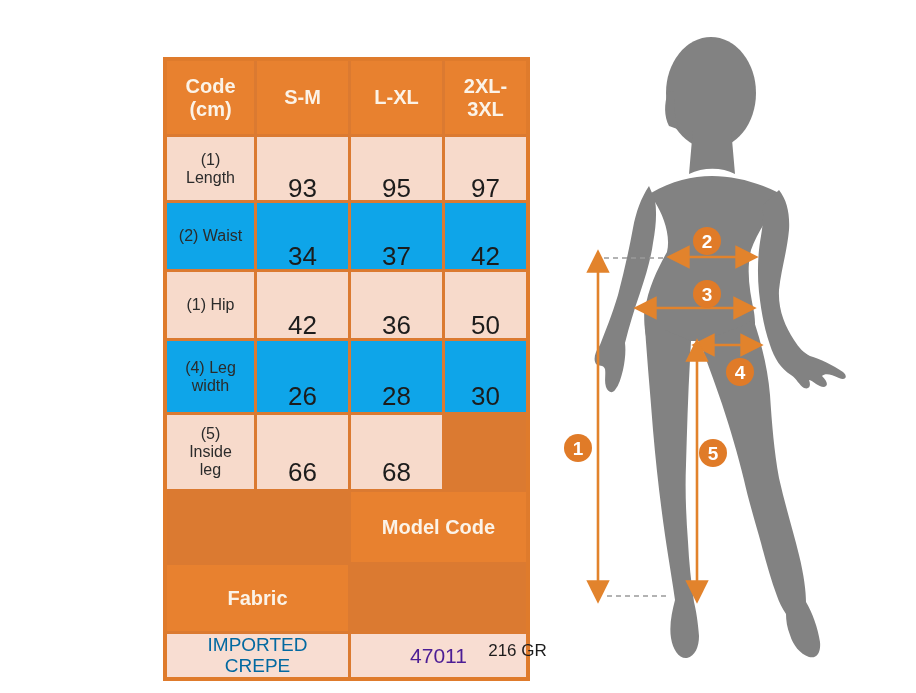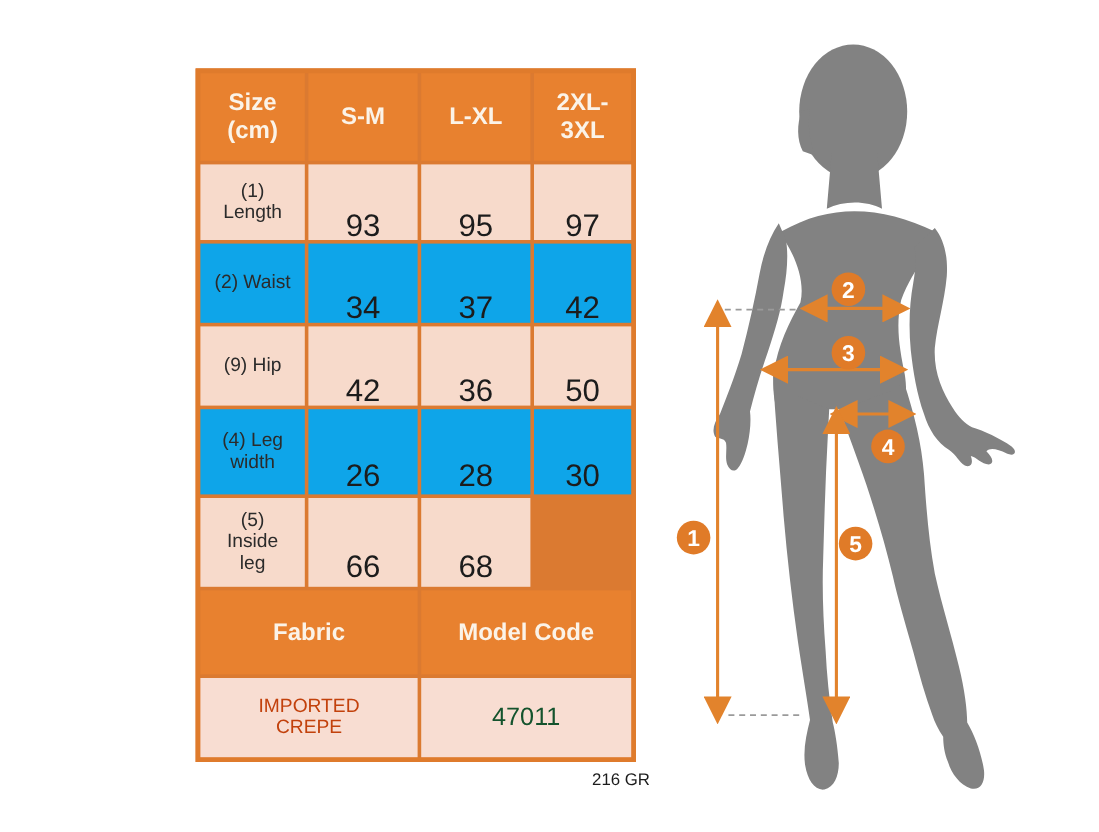--- a/index.html
+++ b/index.html
@@ -22,47 +22,47 @@
     text-align:center;line-height:1.12;
   }
   .cell.header{
     background:#E8812F;color:#FBF3E8;font-weight:bold;font-size:20px;
   }
   .cell.rowdark{background:#F7DACB;}
   .cell.rowlight{background:#0ea5e9;}
   .cell.fabdata{background:#F8DDD2;}
   .cell .lbl{font-size:16px;color:#2b2b2b;}
   .cell .num{font-size:26px;color:#1c1c1c;margin-top:41px;}
-  .cell .fabval{font-size:16px;color:#c2410c;}
-  .cell .codeval{font-size:21px;color:#14532d;}
+  .cell .fabval{font-size:19px;color:#0369a1;}
+  .cell .codeval{font-size:21px;color:#4c1d95;}
   .span2a{grid-column:1 / 3;}
   .span2b{grid-column:3 / 5;}
   
   .weight{
     position:absolute;left:455px;top:641px;width:125px;text-align:center;
-    font-size:14px;color:#1c1c1c;
+    font-size:17px;color:#1c1c1c;
   }
   
   .figure-wrap{position:absolute;left:548px;top:22px;width:326px;height:660px;}
   .sil{fill:#828282;}
   .ann{stroke:#E2832C;stroke-width:2.6;fill:none;}
   .dash{stroke:#9a9a9a;stroke-width:1.4;stroke-dasharray:5 4;fill:none;}
   .mcirc{fill:#E07B28;}
   .mnum{fill:#ffffff;font-weight:bold;font-size:19px;text-anchor:middle;
         font-family:"Liberation Sans","DejaVu Sans",sans-serif;}
 </style>
 </head>
 <body>
 
 <div class="stage">
 
   <div class="size-table">
 
     <div class="cell header">
-      <span>Size</span>
+      <span>Code</span>
       <span>(cm)</span>
     </div>
     <div class="cell header">
       <span>S-M</span>
     </div>
     <div class="cell header">
       <span>L-XL</span>
     </div>
     <div class="cell header">
       <span>2XL-</span>
@@ -90,21 +90,21 @@
         <span class="num">34</span>
       </div>
     <div class="cell rowlight">
         <span class="num">37</span>
       </div>
     <div class="cell rowlight">
         <span class="num">42</span>
       </div>
 
     <div class="cell rowdark">
-      <span class="lbl">(9) Hip</span>
+      <span class="lbl">(1) Hip</span>
     </div>
     <div class="cell rowdark">
         <span class="num">42</span>
       </div>
     <div class="cell rowdark">
         <span class="num">36</span>
       </div>
     <div class="cell rowdark">
         <span class="num">50</span>
       </div>
@@ -128,25 +128,25 @@
       <span class="lbl">Inside</span>
       <span class="lbl">leg</span>
     </div>
     <div class="cell rowdark">
         <span class="num">66</span>
       </div>
     <div class="cell rowdark">
         <span class="num">68</span>
       </div>
 
+    <div class="cell header span2b">
+      <span>Model Code</span>
+    </div>
     <div class="cell header span2a">
       <span>Fabric</span>
-    </div>
-    <div class="cell header span2b">
-      <span>Model Code</span>
     </div>
 
     <div class="cell fabdata span2a">
       <span class="fabval">IMPORTED</span>
       <span class="fabval">CREPE</span>
     </div>
     <div class="cell fabdata span2b">
       <span class="codeval">47011</span>
     </div>
   </div>

